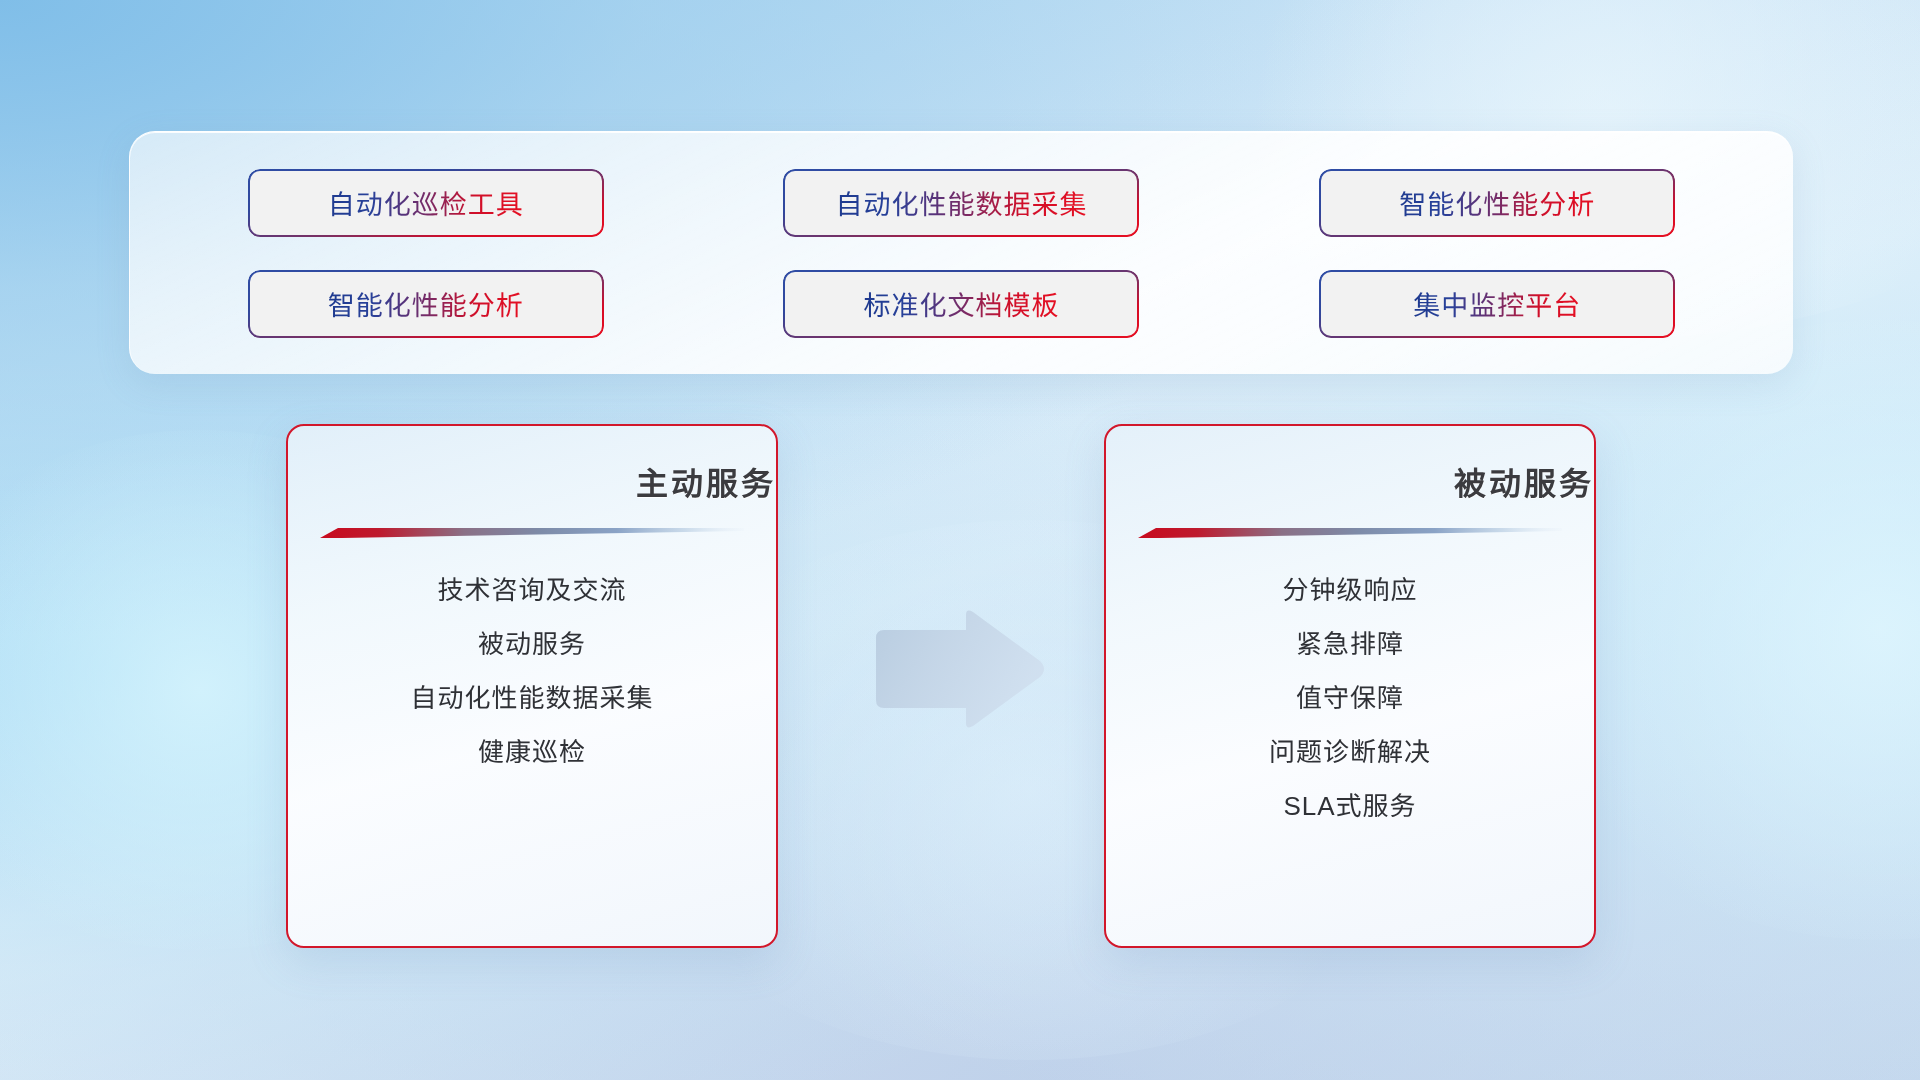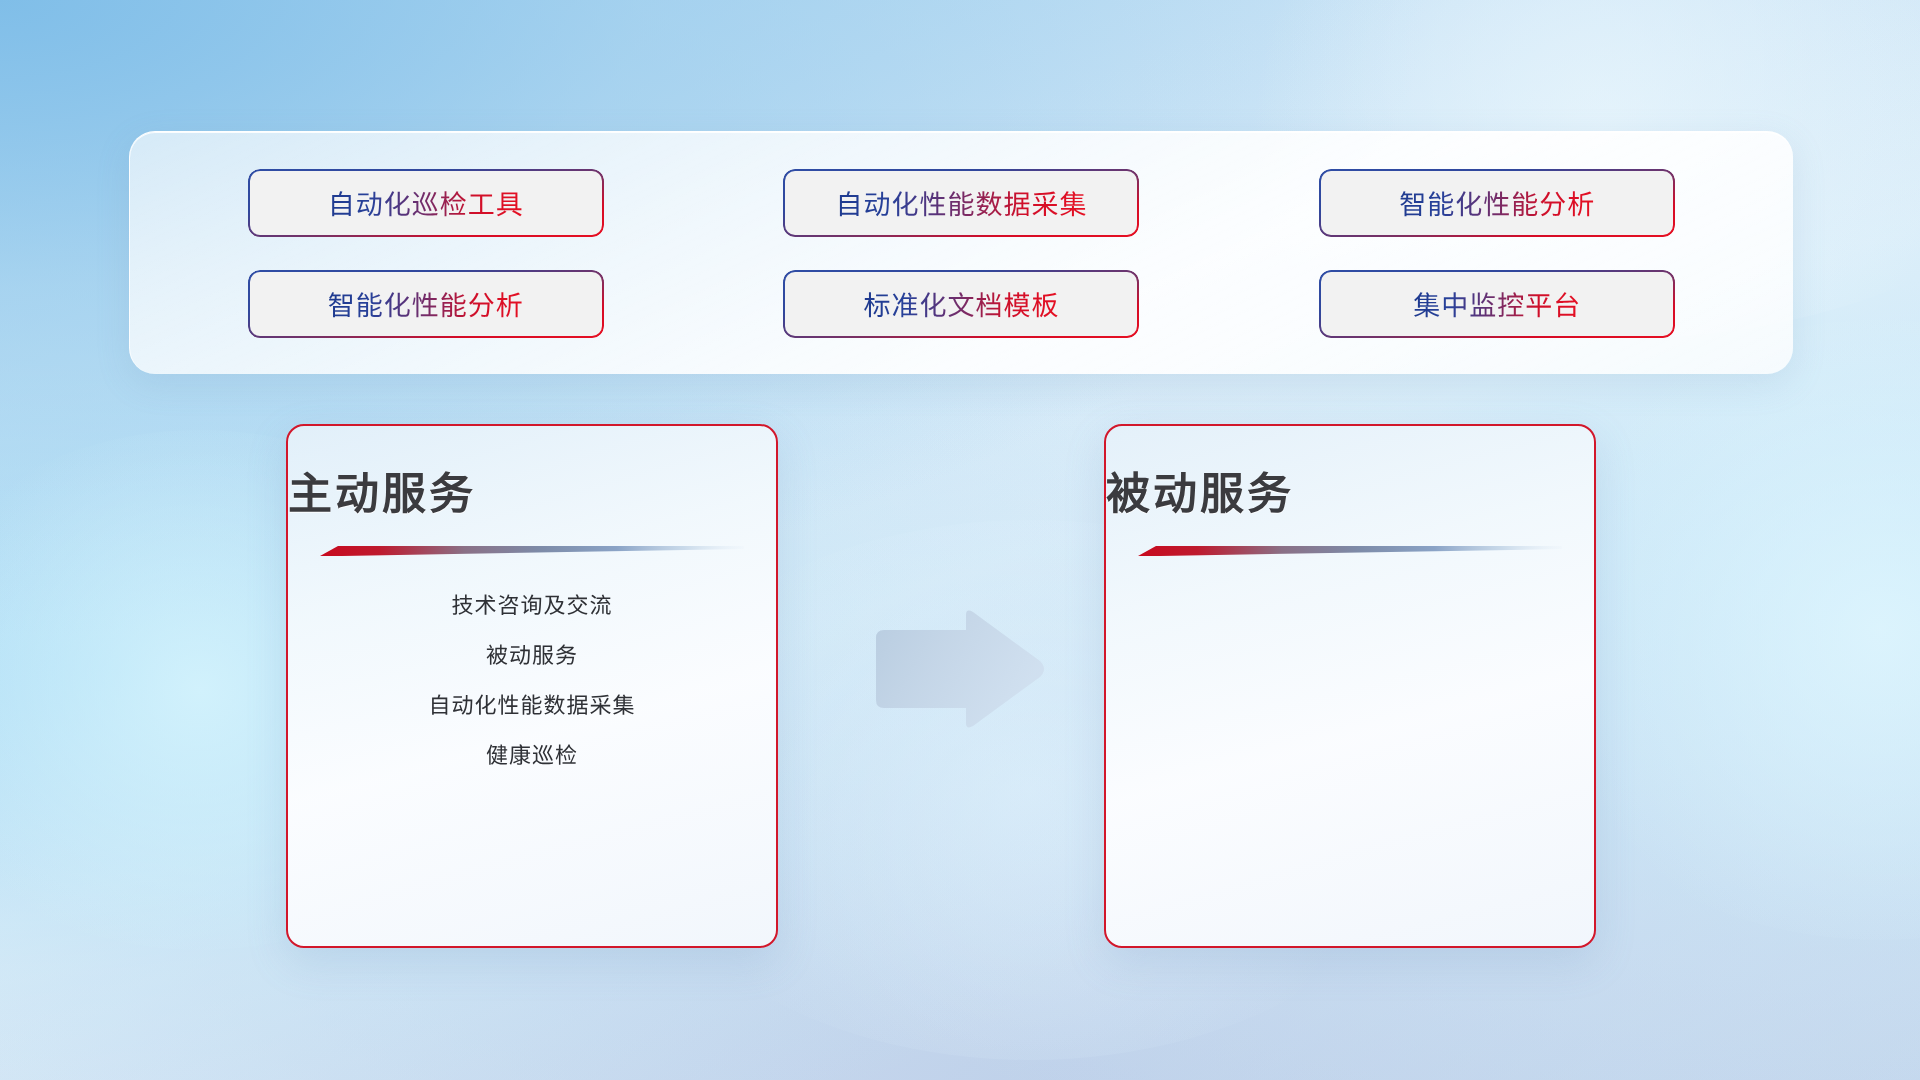--- a/index.html
+++ b/index.html
@@ -117,22 +117,22 @@
     background: linear-gradient(165deg, rgba(229,241,250,0.92) 0%, rgba(243,249,253,0.95) 30%, rgba(252,253,255,0.97) 58%, rgba(244,248,253,0.95) 100%);
     box-shadow: 0 14px 40px rgba(104,146,186,0.18);
     box-sizing: border-box;
     overflow: hidden;
   }
   .card.left  { left: 286px; }
   .card.right { left: 1104px; }
 
   .card-title {
     margin: 32px 0 16px 0;
-    text-align: left;
-    font-size: 44px;
+    text-align: right;
+    font-size: 32px;
     font-weight: 700;
     letter-spacing: 3px;
     color: #3b3b3f;
     text-shadow: 0 1px 0 rgba(255,255,255,0.8);
   }
 
   .title-rule {
     margin: 22px auto 0 auto;
     width: 424px;
     height: 13px;
@@ -140,21 +140,21 @@
   }
   .title-rule svg { display: block; width: 100%; height: 100%; }
 
   .card-list {
     list-style: none;
     margin: 24px 0 0 0;
     padding: 0;
   }
   .card-list li {
     text-align: center;
-    font-size: 22px;
+    font-size: 26px;
     line-height: 1;
     color: #2f3136;
     padding: 14px 0;
     margin: 0;
     letter-spacing: 1px;
   }
 
   
   .arrow-wrap {
     position: absolute;
@@ -259,15 +259,22 @@
             <stop offset="52%" stop-color="#7d8ba8"></stop>
             <stop offset="70%" stop-color="#8aa3c6"></stop>
             <stop offset="86%" stop-color="#bcd0e4" stop-opacity="0.75"></stop>
             <stop offset="100%" stop-color="#e2ecf6" stop-opacity="0.15"></stop>
           </linearGradient>
         </defs>
         <path d="M0,12 L18,2 L424,2 L424,5 L22,12 Z" fill="url(#ruleGradR)"></path>
       </svg>
     </div>
 
+    <ul class="card-list">
+      <li>分钟级响应</li>
+      <li>紧急排障</li>
+      <li>值守保障</li>
+      <li>问题诊断解决</li>
+      <li>SLA式服务</li>
+    </ul>
   </div>
 
 </div>
 
 </body></html>

